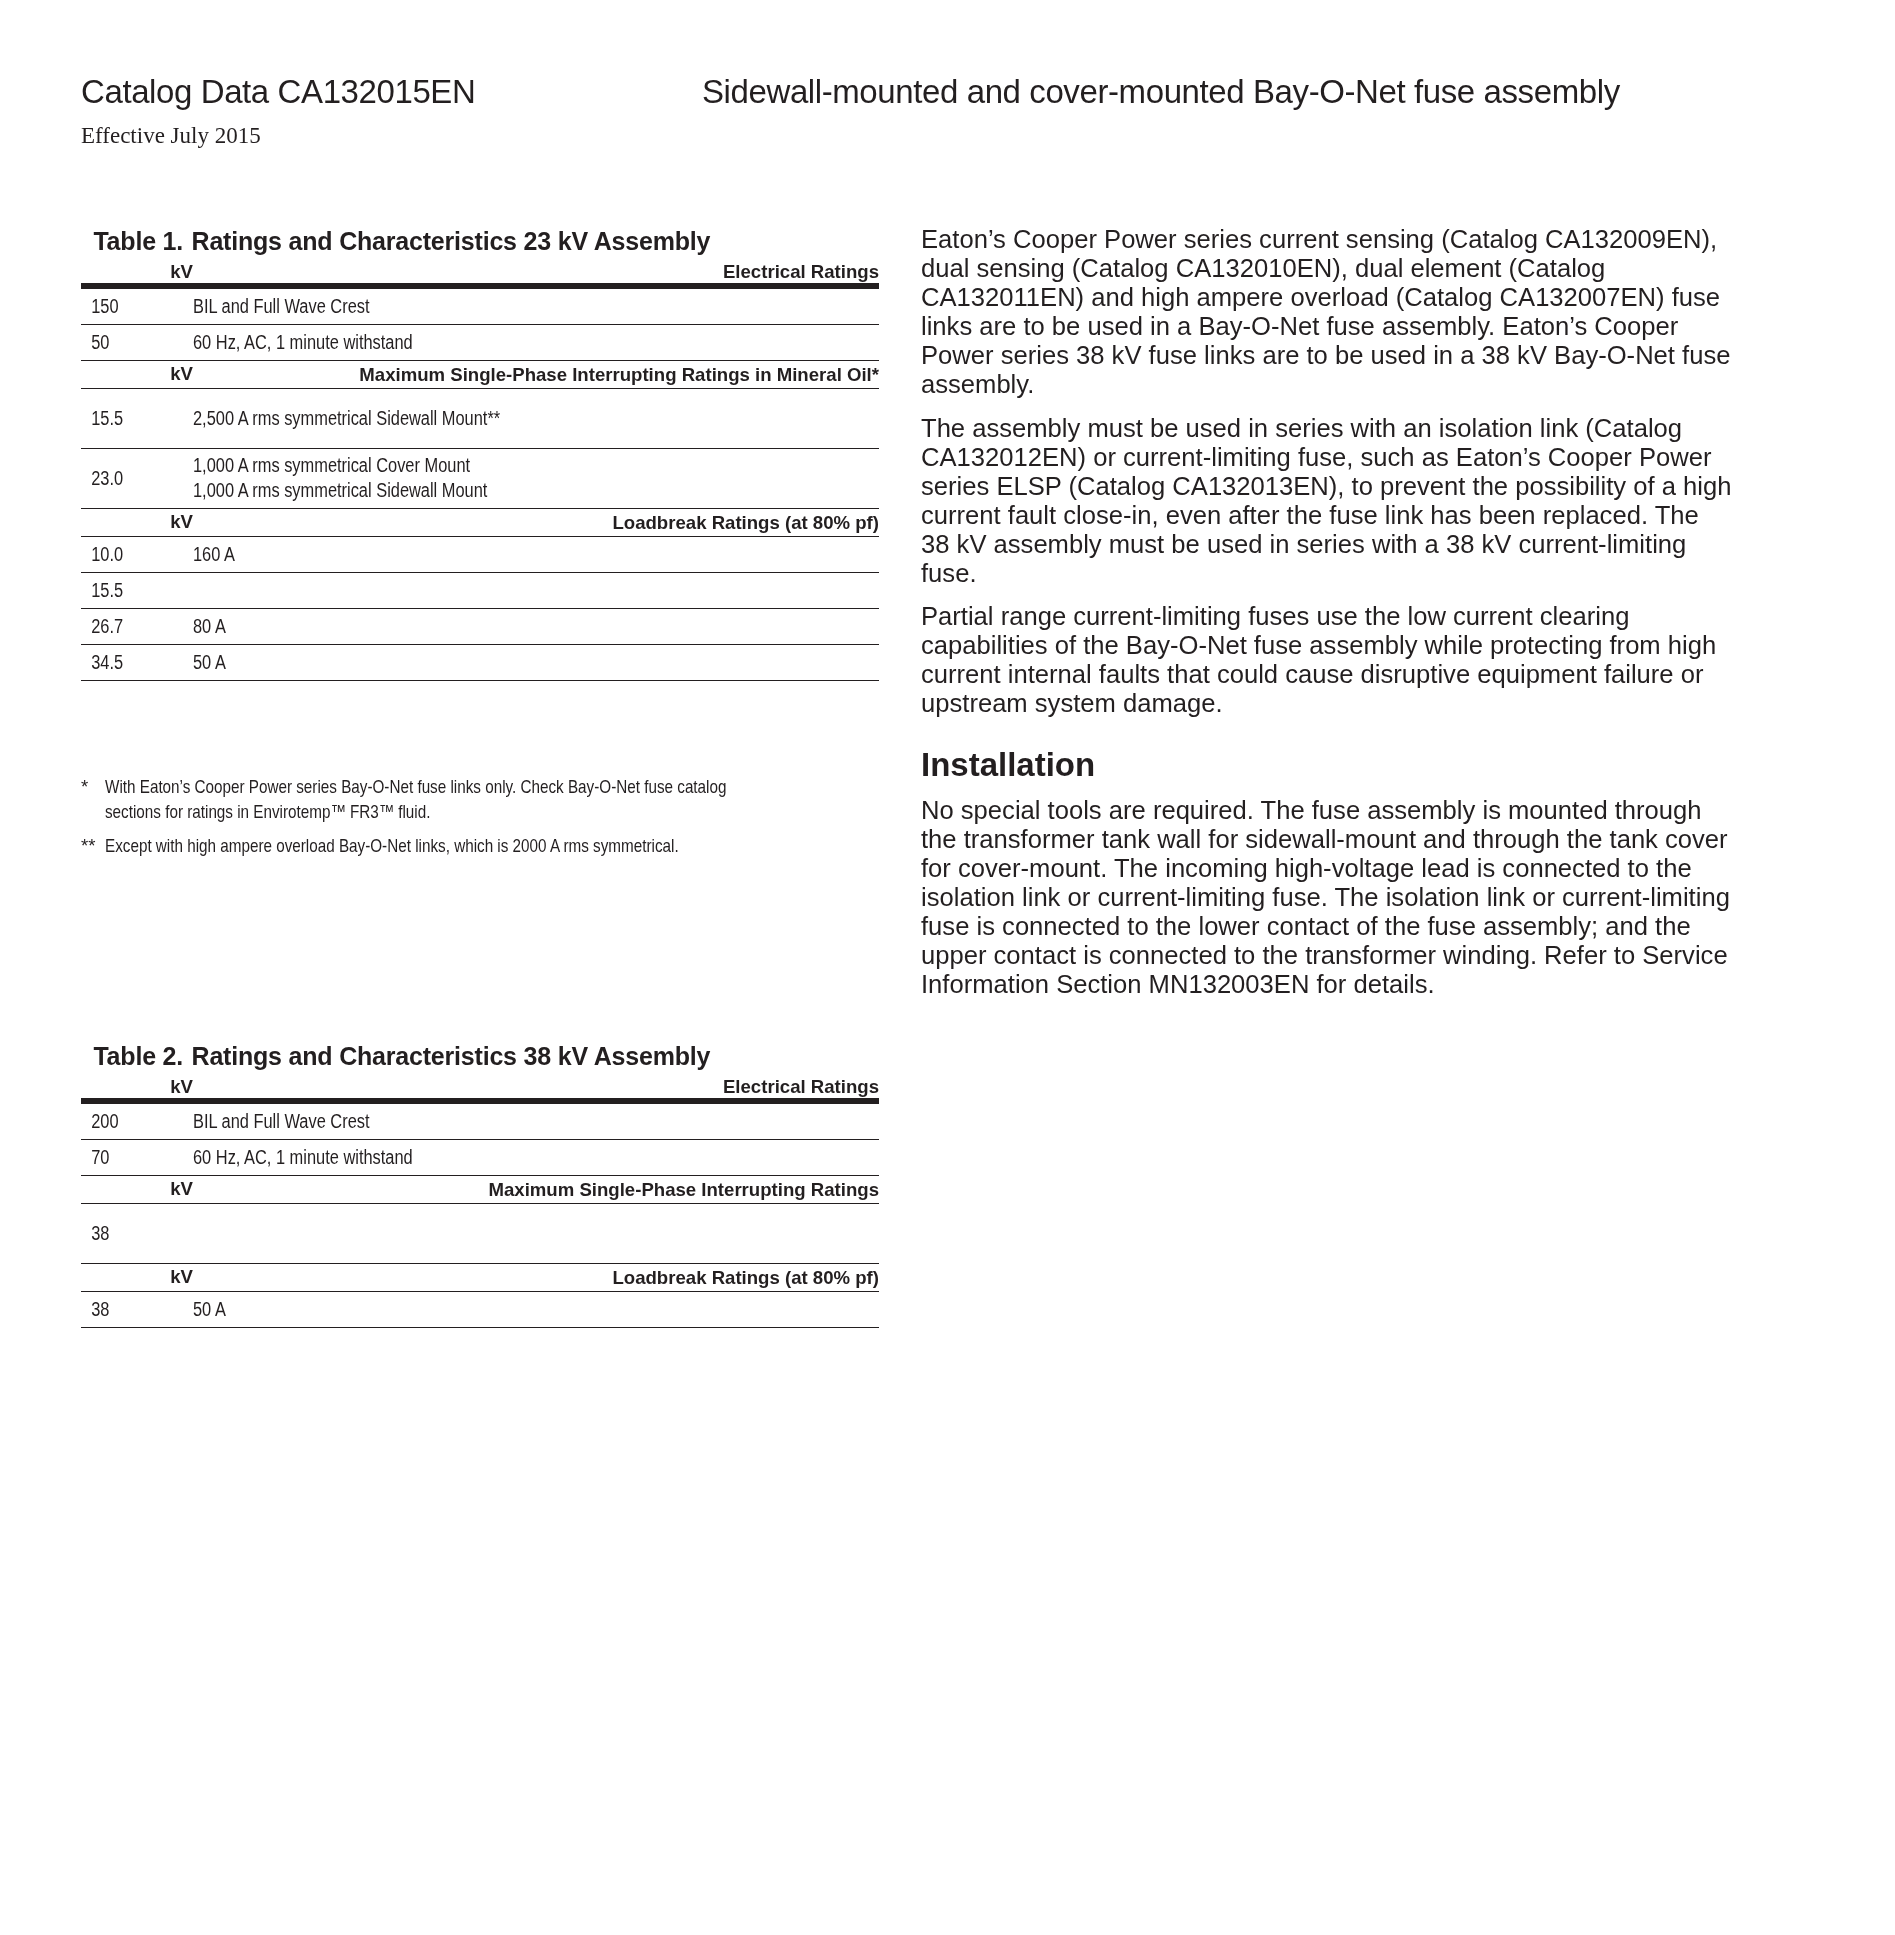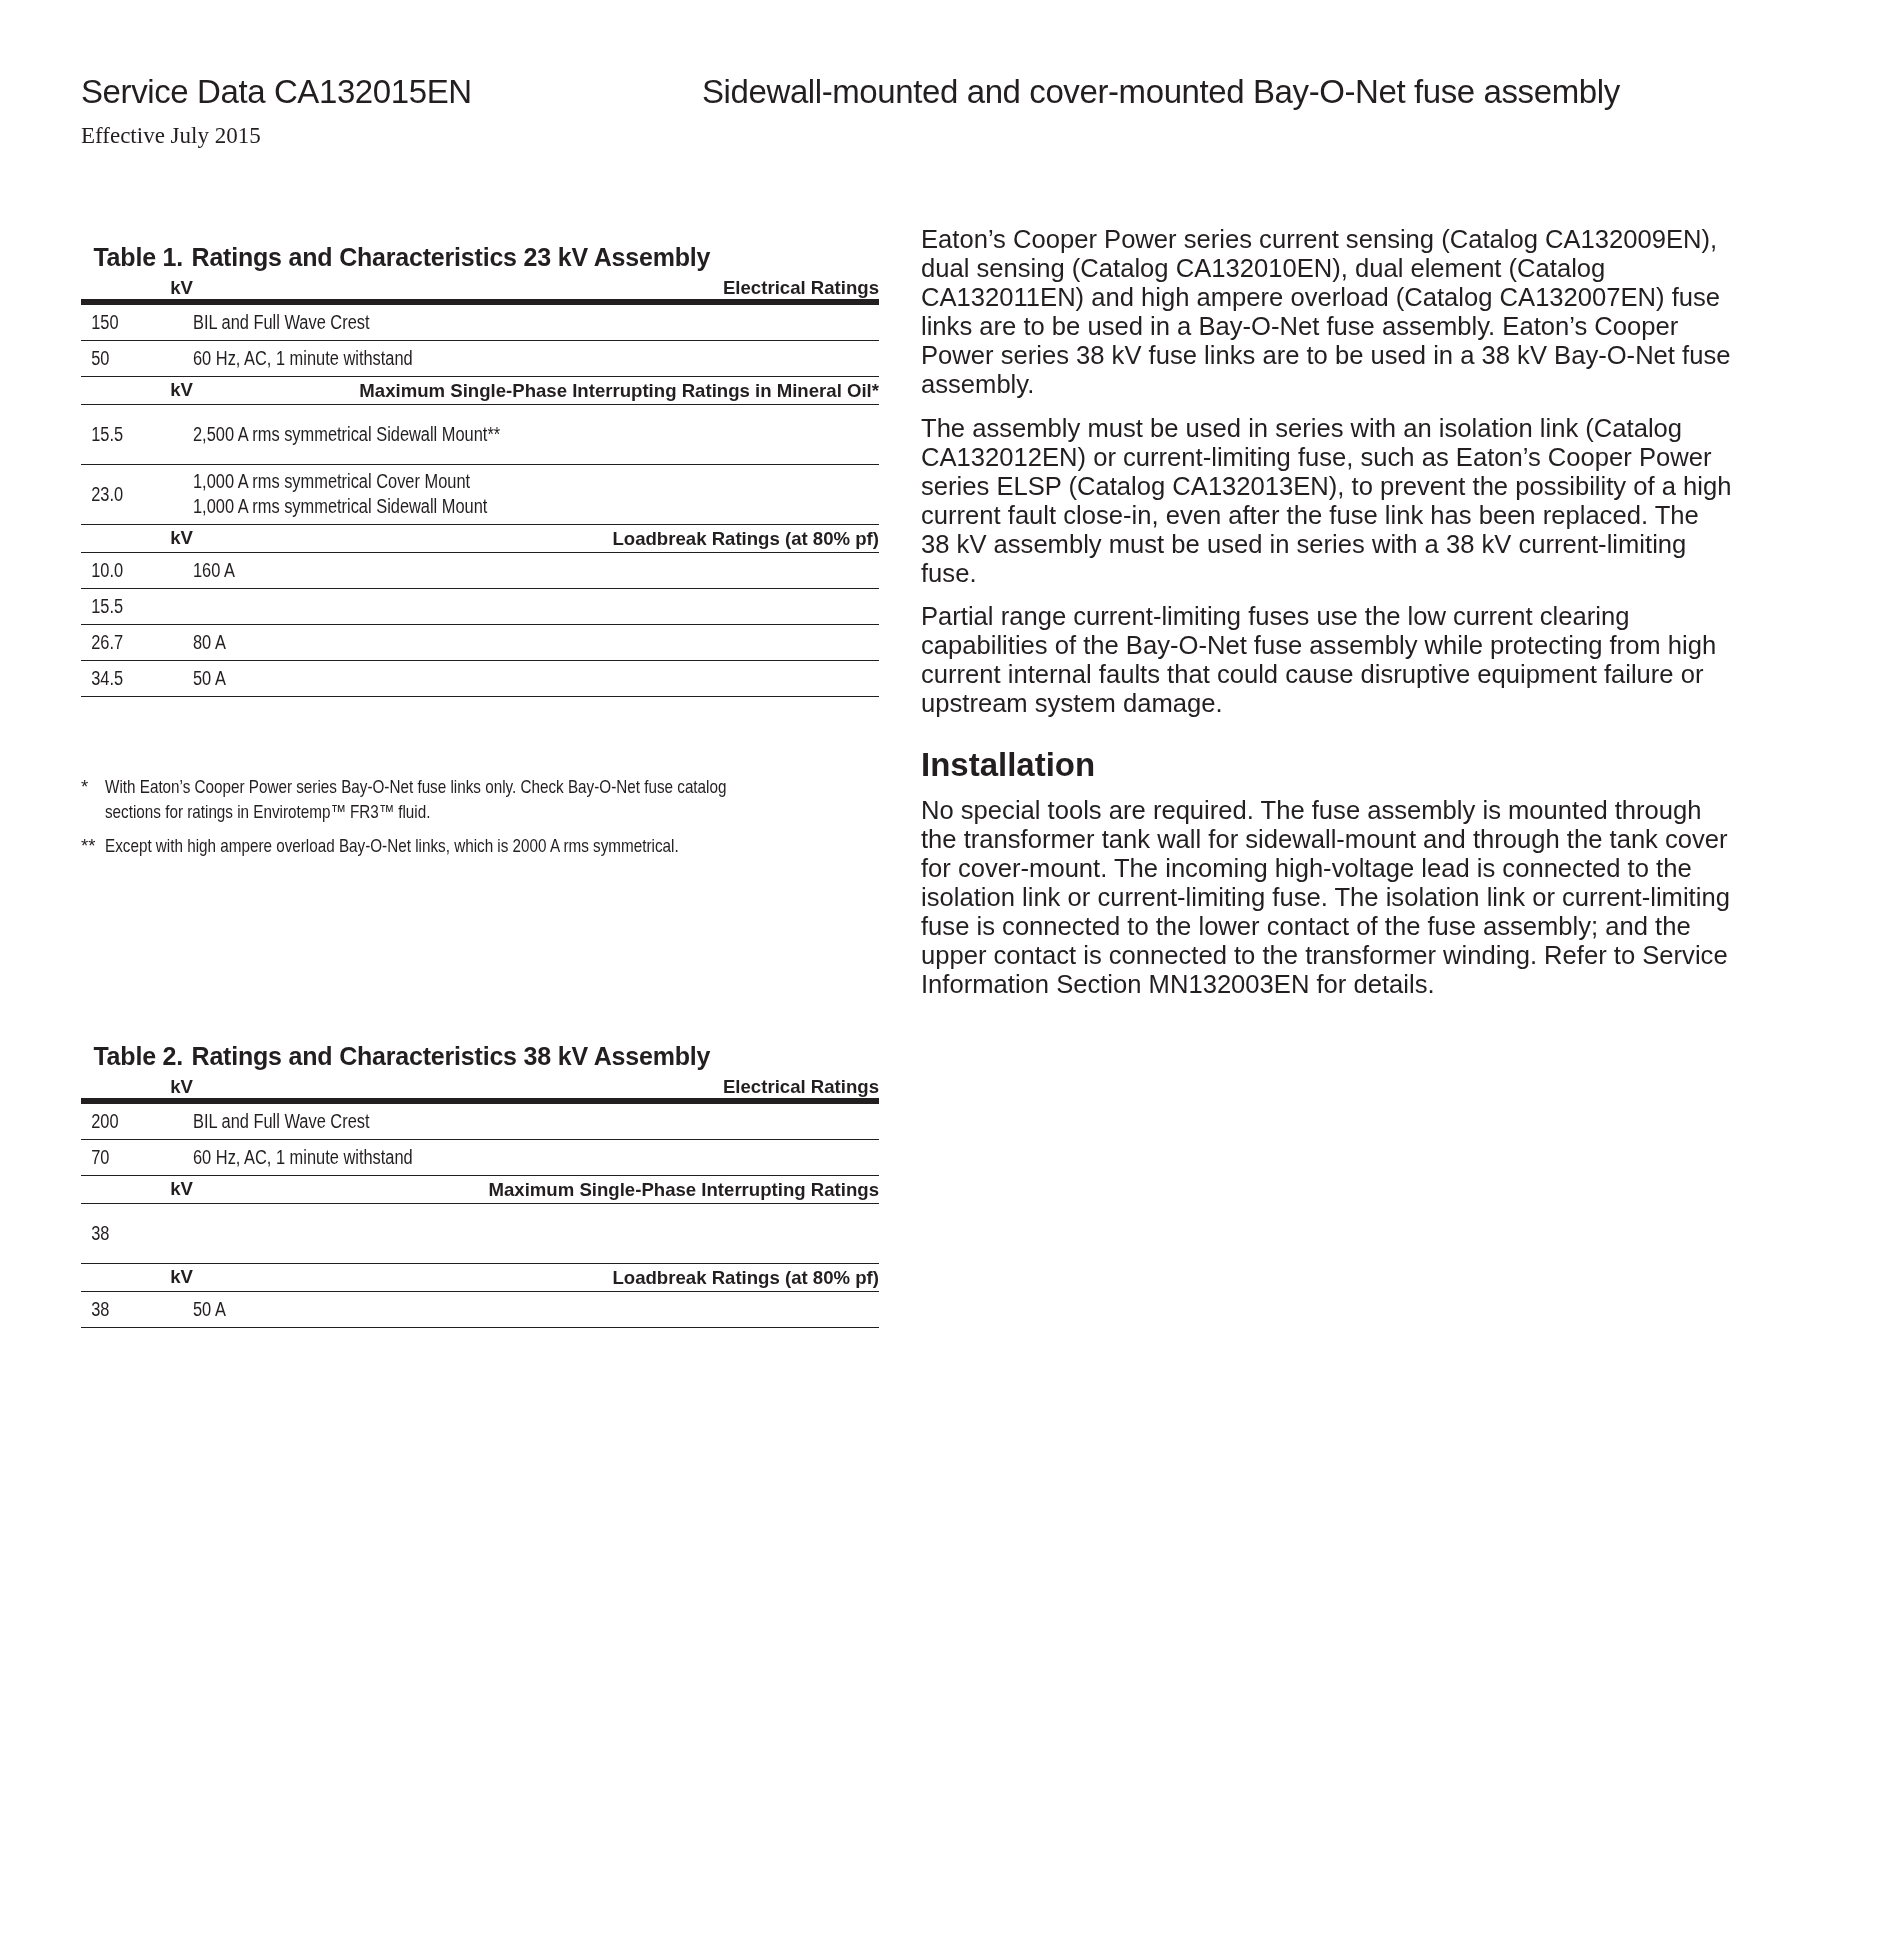--- a/index.html
+++ b/index.html
@@ -28,27 +28,27 @@
   .note .txt { display: inline-block; transform: scaleX(0.82); transform-origin: left top; width: 929px; }
 
   .col-right { position: absolute; left: 921px; top: 225px; width: 813px; font-size: 25.6px; line-height: 29px; }
   .col-right p { margin: 0 0 14.7px 0; }
   .col-right h2 { font-size: 33px; font-weight: 700; margin: 27px 0 11.6px 0; line-height: 39px; }
 </style>
 </head>
 <body>
 
 <div class="hdr-left">
-  <span>Service Data</span>
+  <span>Catalog Data</span>
   <span class="hdr-code">CA132015EN</span>
 </div>
 <div class="hdr-right">Sidewall-mounted and cover-mounted Bay-O-Net fuse assembly</div>
 <div class="hdr-date">Effective July 2015</div>
 
-<div class="tbl" id="t1" style="top:227px;margin-top:16px;">
+<div class="tbl" id="t1" style="top:227px;">
   <div class="tbl-title">
     <span class="num">Table 1.</span><span>Ratings and Characteristics 23 kV Assembly</span>
   </div>
   <div class="tbl-body">
       <div class="row head first">
         <div class="c1">kV</div>
         <div class="c2">Electrical Ratings</div>
       </div>
       <div class="row data">
         <div class="c1">150</div>

